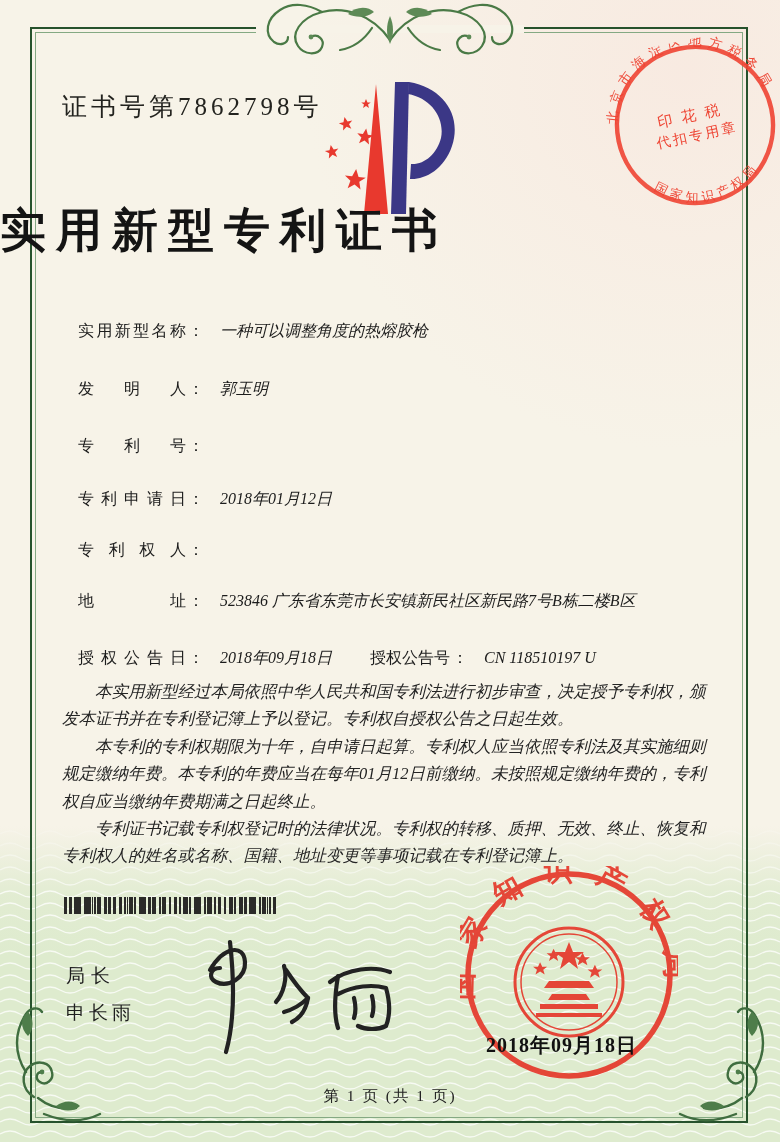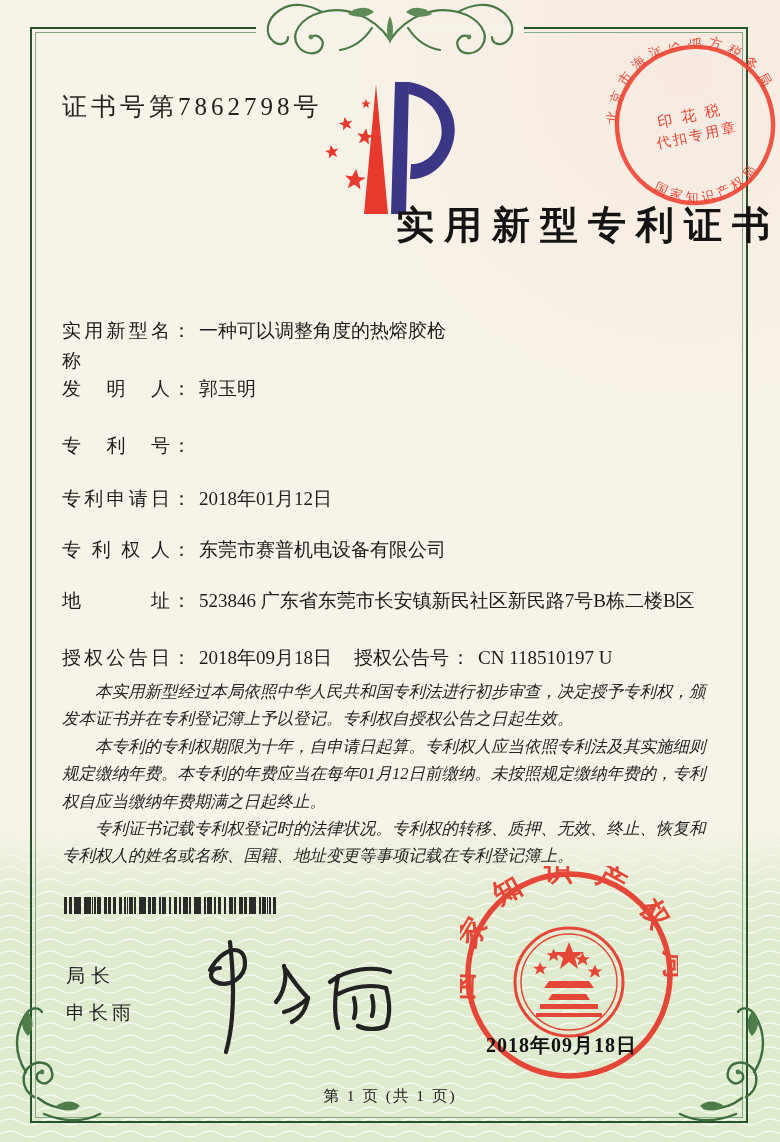--- a/index.html
+++ b/index.html
@@ -19,27 +19,27 @@
          border:1px solid #84a983;}
   .orn-backing{position:absolute;left:256px;top:25px;width:268px;height:8px;background:#f7f3e8;z-index:4;}
   .top-orn{position:absolute;left:252px;top:0px;z-index:5;}
   .corner{position:absolute;z-index:5;}
   .corner.left{left:4px;top:1002px;}
   .corner.right{left:676px;top:1002px;}
   
   .certno{position:absolute;left:62px;top:90px;font-size:25px;letter-spacing:4px;color:#23231f;z-index:6;}
   .logo{position:absolute;left:310px;top:80px;z-index:6;}
   .stamp{position:absolute;left:610px;top:40px;z-index:7;transform:rotate(-12deg);}
-  .title{position:absolute;left:0;top:200px;width:780px;text-align:right;margin:0;
-         font-size:38px;font-weight:600;letter-spacing:10px;color:#141414;z-index:6;}
-  .row{position:absolute;left:62px;display:flex;align-items:flex-start;
-       font-size:19px;color:#1c1c1c;line-height:30px;z-index:6;}
+  .title{position:absolute;left:0;top:200px;width:780px;text-align:left;margin:0;
+         font-size:46px;font-weight:600;letter-spacing:10px;color:#141414;z-index:6;}
+  .row{position:absolute;left:78px;display:flex;align-items:flex-start;
+       font-size:16px;color:#1c1c1c;line-height:30px;z-index:6;}
   .row .lab{display:inline-block;width:108px;text-align:justify;text-align-last:justify;}
   .row .colon{margin-left:2px;}
-  .row .val{margin-left:8px;}
+  .row .val{margin-left:16px;font-style:italic;}
   .row .val.addr{width:548px;}
   .grant-right{position:absolute;left:292px;top:0;display:flex;}
   .paras{position:absolute;left:62px;top:678px;width:658px;z-index:6;
          font-size:16.5px;line-height:27.4px;color:#242424;font-style:italic;}
   .paras p{margin:0;text-indent:2em;font-style:italic;}
   .barcode{position:absolute;left:64px;top:897px;width:214px;height:17px;z-index:6;
      background:
        repeating-linear-gradient(90deg,#2a2a28 0 2px,transparent 2px 5px),
        repeating-linear-gradient(90deg,#2a2a28 0 1px,transparent 1px 7px),
        repeating-linear-gradient(90deg,#2a2a28 0 3px,transparent 3px 11px);}
@@ -197,21 +197,20 @@
       <span class="colon">：</span>
   </div>
   <div class="row" style="top:484px">
     <span class="lab">专利申请日</span>
       <span class="colon">：</span>
     <span class="val">2018年01月12日</span>
   </div>
   <div class="row" style="top:535px">
     <span class="lab">专利权人</span>
       <span class="colon">：</span>
-    <span class="val">东莞市赛普机电设备有限公司</span>
   </div>
   <div class="row" style="top:586px">
     <span class="lab">地址</span>
       <span class="colon">：</span>
     <span class="val addr">523846 广东省东莞市长安镇新民社区新民路7号B栋二楼B区</span>
   </div>
 
   <div class="row" style="top:643px;right:58px">
     <span class="lab">授权公告日</span>
       <span class="colon">：</span>

